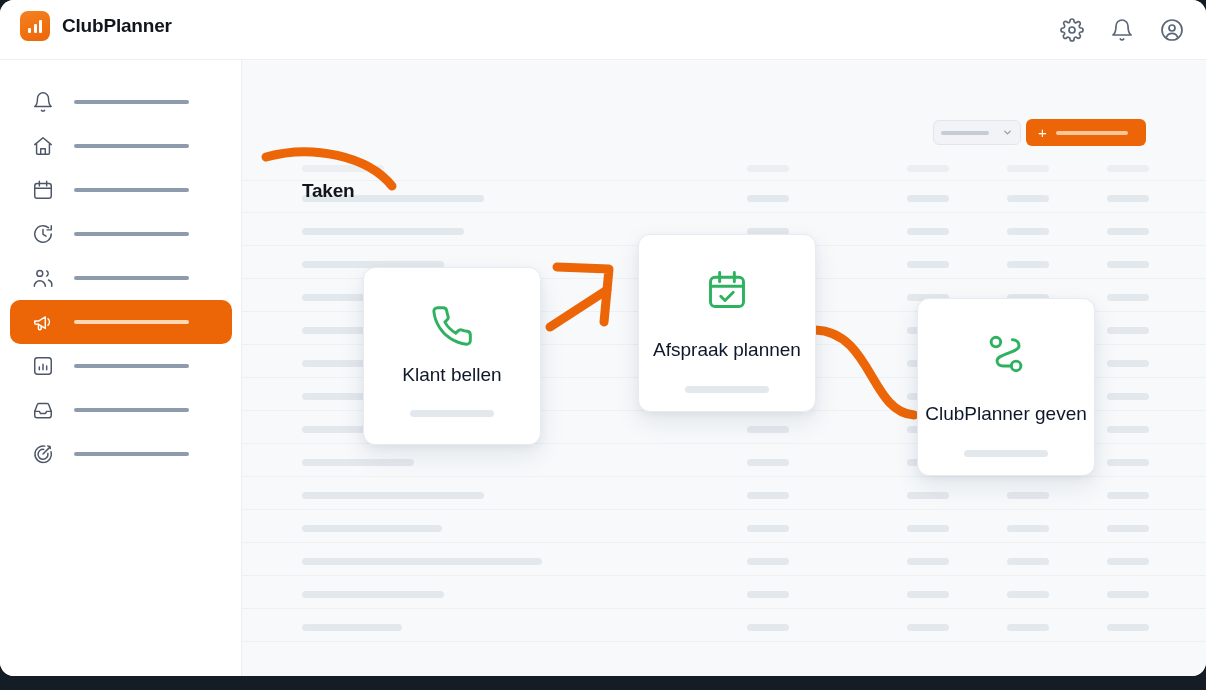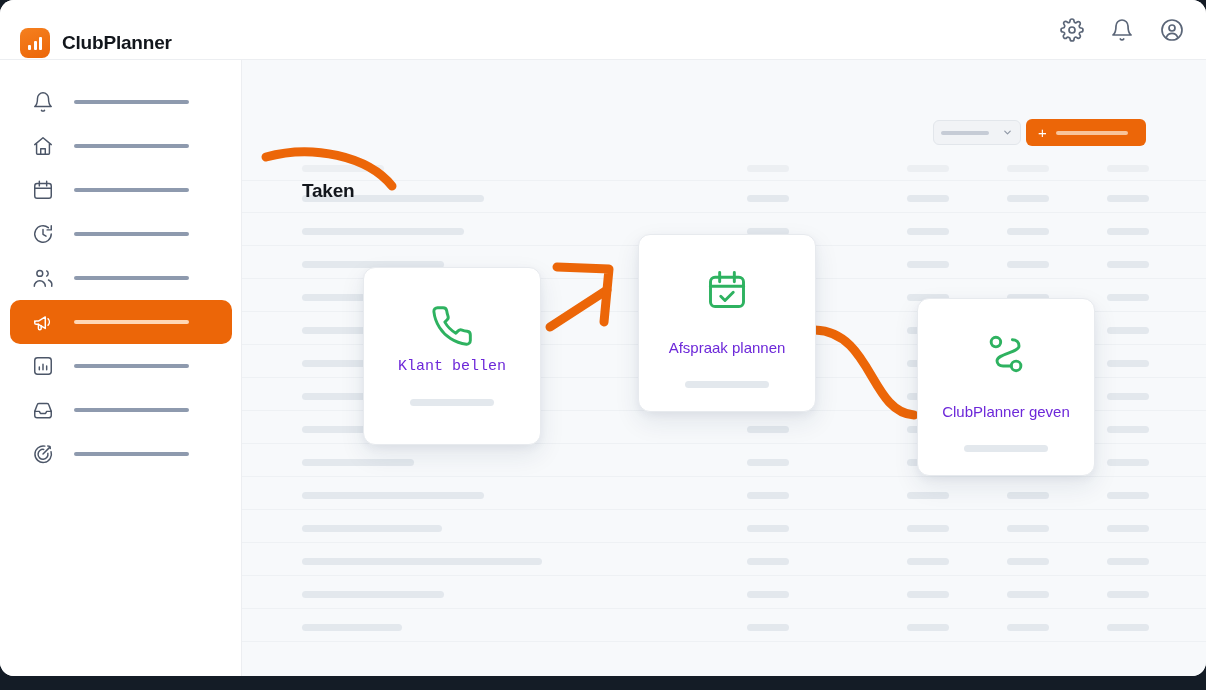--- a/index.html
+++ b/index.html
@@ -13,21 +13,21 @@
     position:absolute;left:0;top:0;width:1206px;height:676px;
     background:#ffffff;border-radius:14px;overflow:hidden;
   }
 
   
   .topbar{
     position:absolute;left:0;top:0;width:1206px;height:60px;
     background:#ffffff;border-bottom:1px solid #eceef1;
     box-sizing:border-box;
   }
-  .brand{position:absolute;left:20px;top:28px;display:flex;align-items:center;gap:12px;}
+  .brand{position:absolute;left:20px;top:11px;display:flex;align-items:center;gap:12px;}
   .brand-logo{
     width:30px;height:30px;border-radius:8px;
     background:linear-gradient(160deg,#f5801f 0%,#ec6608 100%);
     display:flex;align-items:flex-end;justify-content:center;gap:2.5px;padding-bottom:8px;box-sizing:border-box;
   }
   .brand-logo i{display:block;width:3px;background:#fff;border-radius:1px;}
   .brand-logo i:nth-child(1){height:5px;}
   .brand-logo i:nth-child(2){height:9px;}
   .brand-logo i:nth-child(3){height:13px;}
   .brand-name{font-size:19px;font-weight:bold;color:#12161c;letter-spacing:-0.2px;}
@@ -84,26 +84,26 @@
   
   .strokes{position:absolute;left:0;top:0;width:964px;height:616px;pointer-events:none;}
 
   
   .card{
     position:absolute;background:#ffffff;border:1px solid #e7eaee;border-radius:12px;
     box-shadow:0 10px 26px rgba(24,39,75,.09), 0 3px 8px rgba(24,39,75,.05);
     display:flex;flex-direction:column;align-items:center;box-sizing:border-box;
   }
   .card .cicon{color:#2eb260;display:block;}
-  .card .clabel{font-size:15px;color:#6d28d9;white-space:nowrap;}
+  .card .clabel{font-size:19px;color:#0f172a;white-space:nowrap;}
   .card .cbar{height:7px;border-radius:4px;background:#e3e8ed;}
 
   #card-0{left:121px;top:207px;width:178px;height:178px;}
   #card-0 .cicon{width:44px;height:44px;margin-top:36px;}
-  #card-0 .clabel{margin-top:10px;font-family:Liberation Mono, monospace;}
+  #card-0 .clabel{margin-top:16px;}
   #card-0 .cbar{width:84px;margin-top:24px;}
 
   #card-1{left:396px;top:174px;width:178px;height:178px;}
   #card-1 .cicon{width:44px;height:44px;margin-top:33px;}
   #card-1 .clabel{margin-top:27px;}
   #card-1 .cbar{width:84px;margin-top:25px;}
 
   #card-2{left:675px;top:238px;width:178px;height:178px;}
   #card-2 .cicon{width:44px;height:44px;margin-top:33px;}
   #card-2 .clabel{margin-top:27px;}

